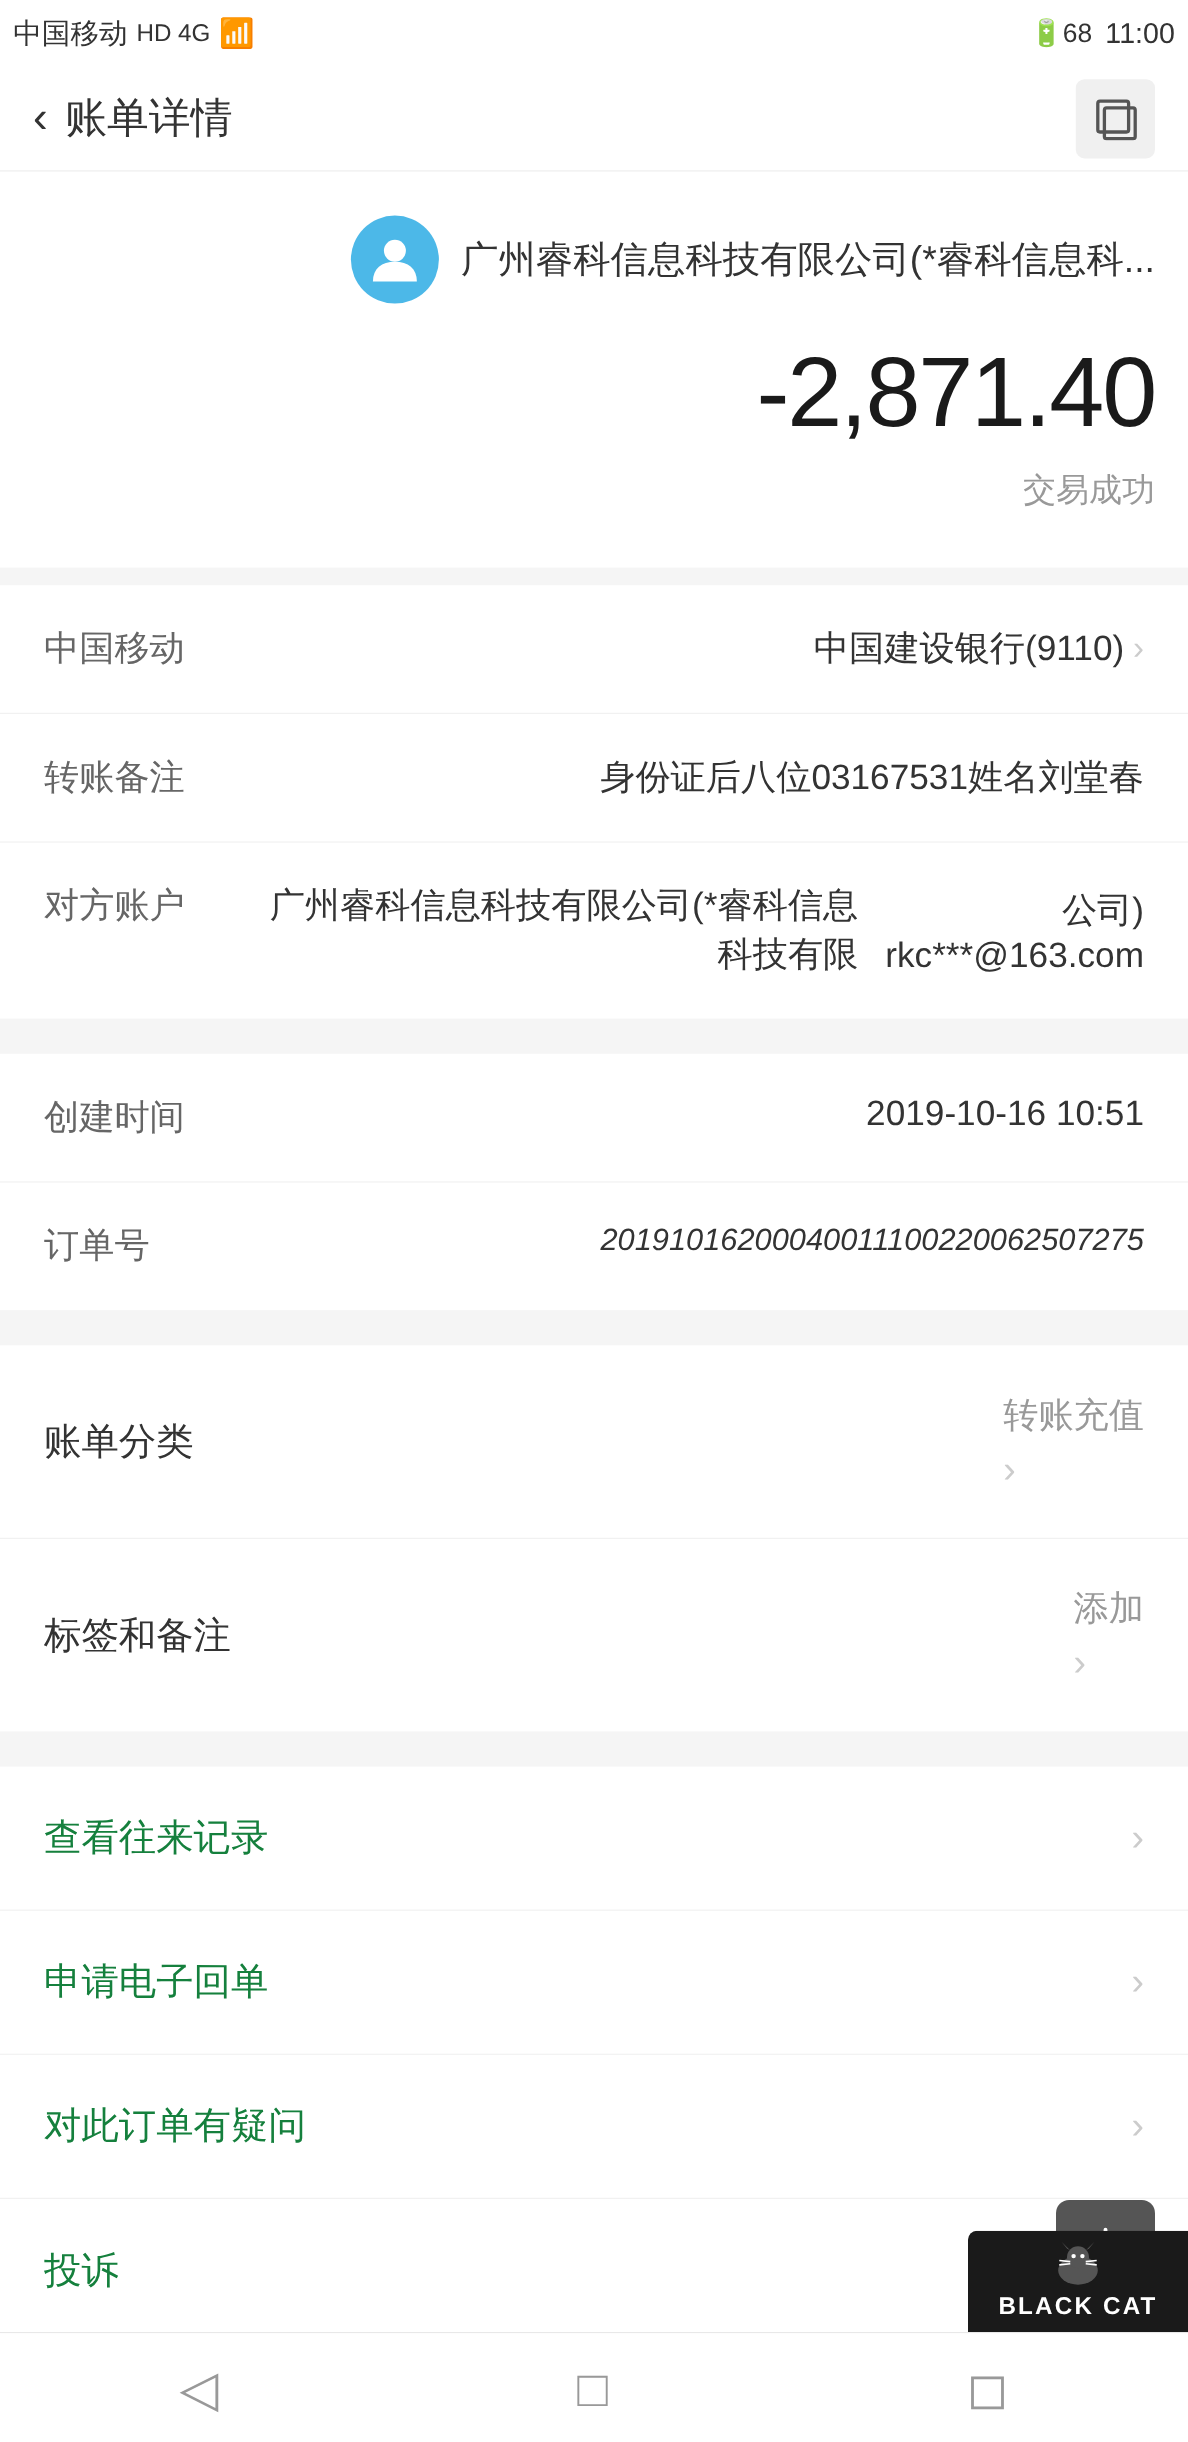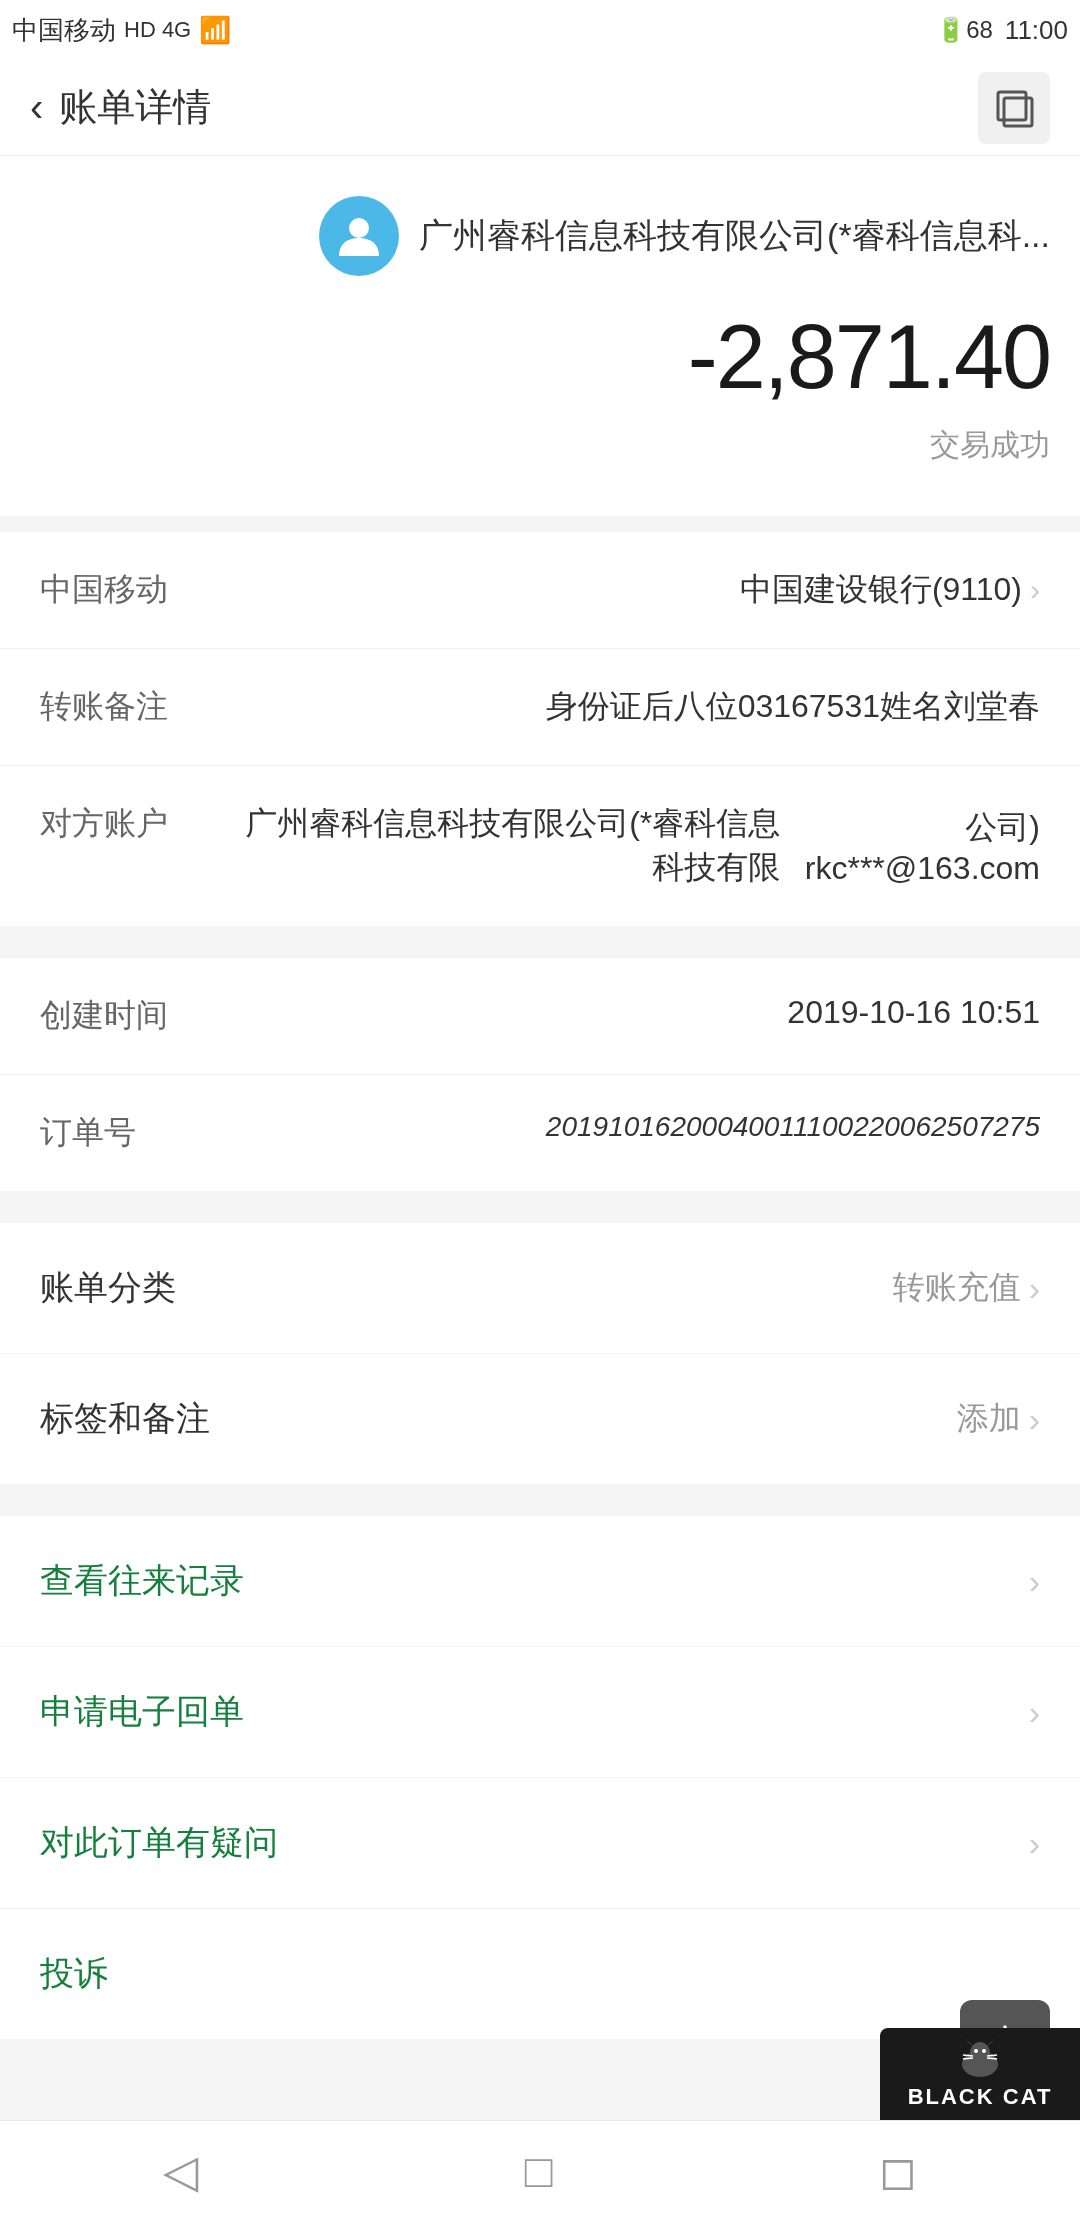--- a/index.html
+++ b/index.html
@@ -210,24 +210,24 @@
     }
     .classify-row:last-child {
       border-bottom: none;
     }
     .classify-label {
       font-size: 34px;
       color: #333;
     }
     .classify-value {
       display: flex;
-      align-items: center;
       gap: 8px;
       color: #999;
       font-size: 32px;
+      flex-direction: column;
     }
 
     
     .bottom-nav {
       position: fixed;
       bottom: 0;
       left: 0;
       width: 1080px;
       height: 100px;
       background: #fff;

